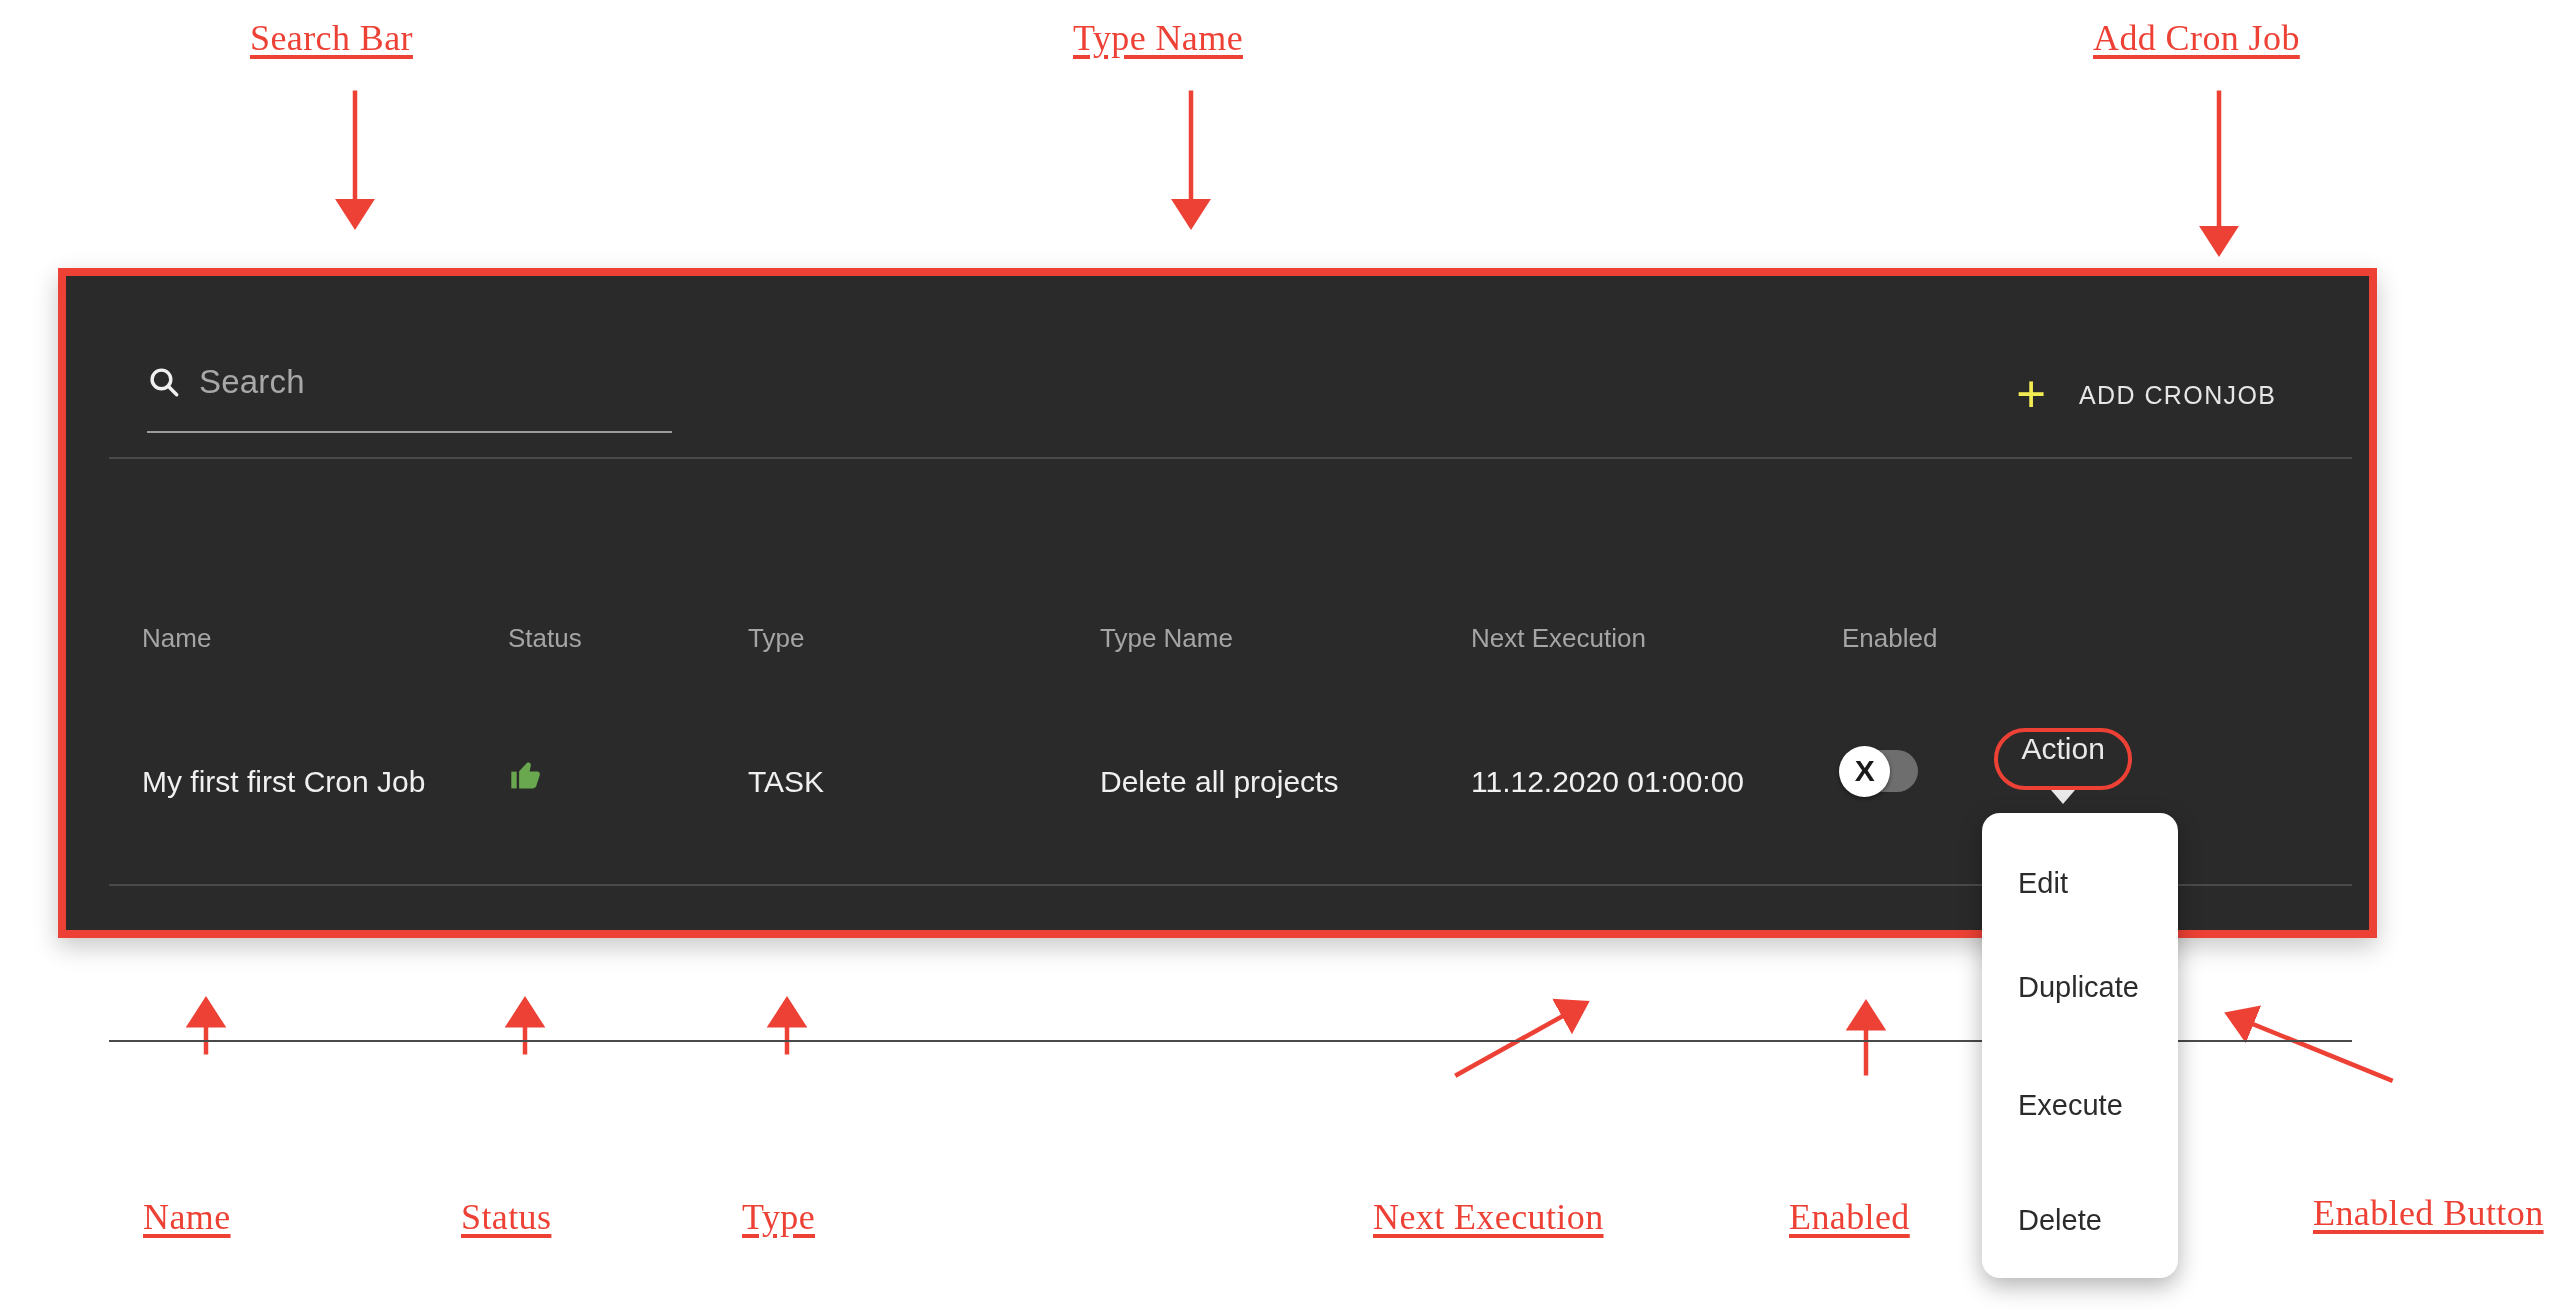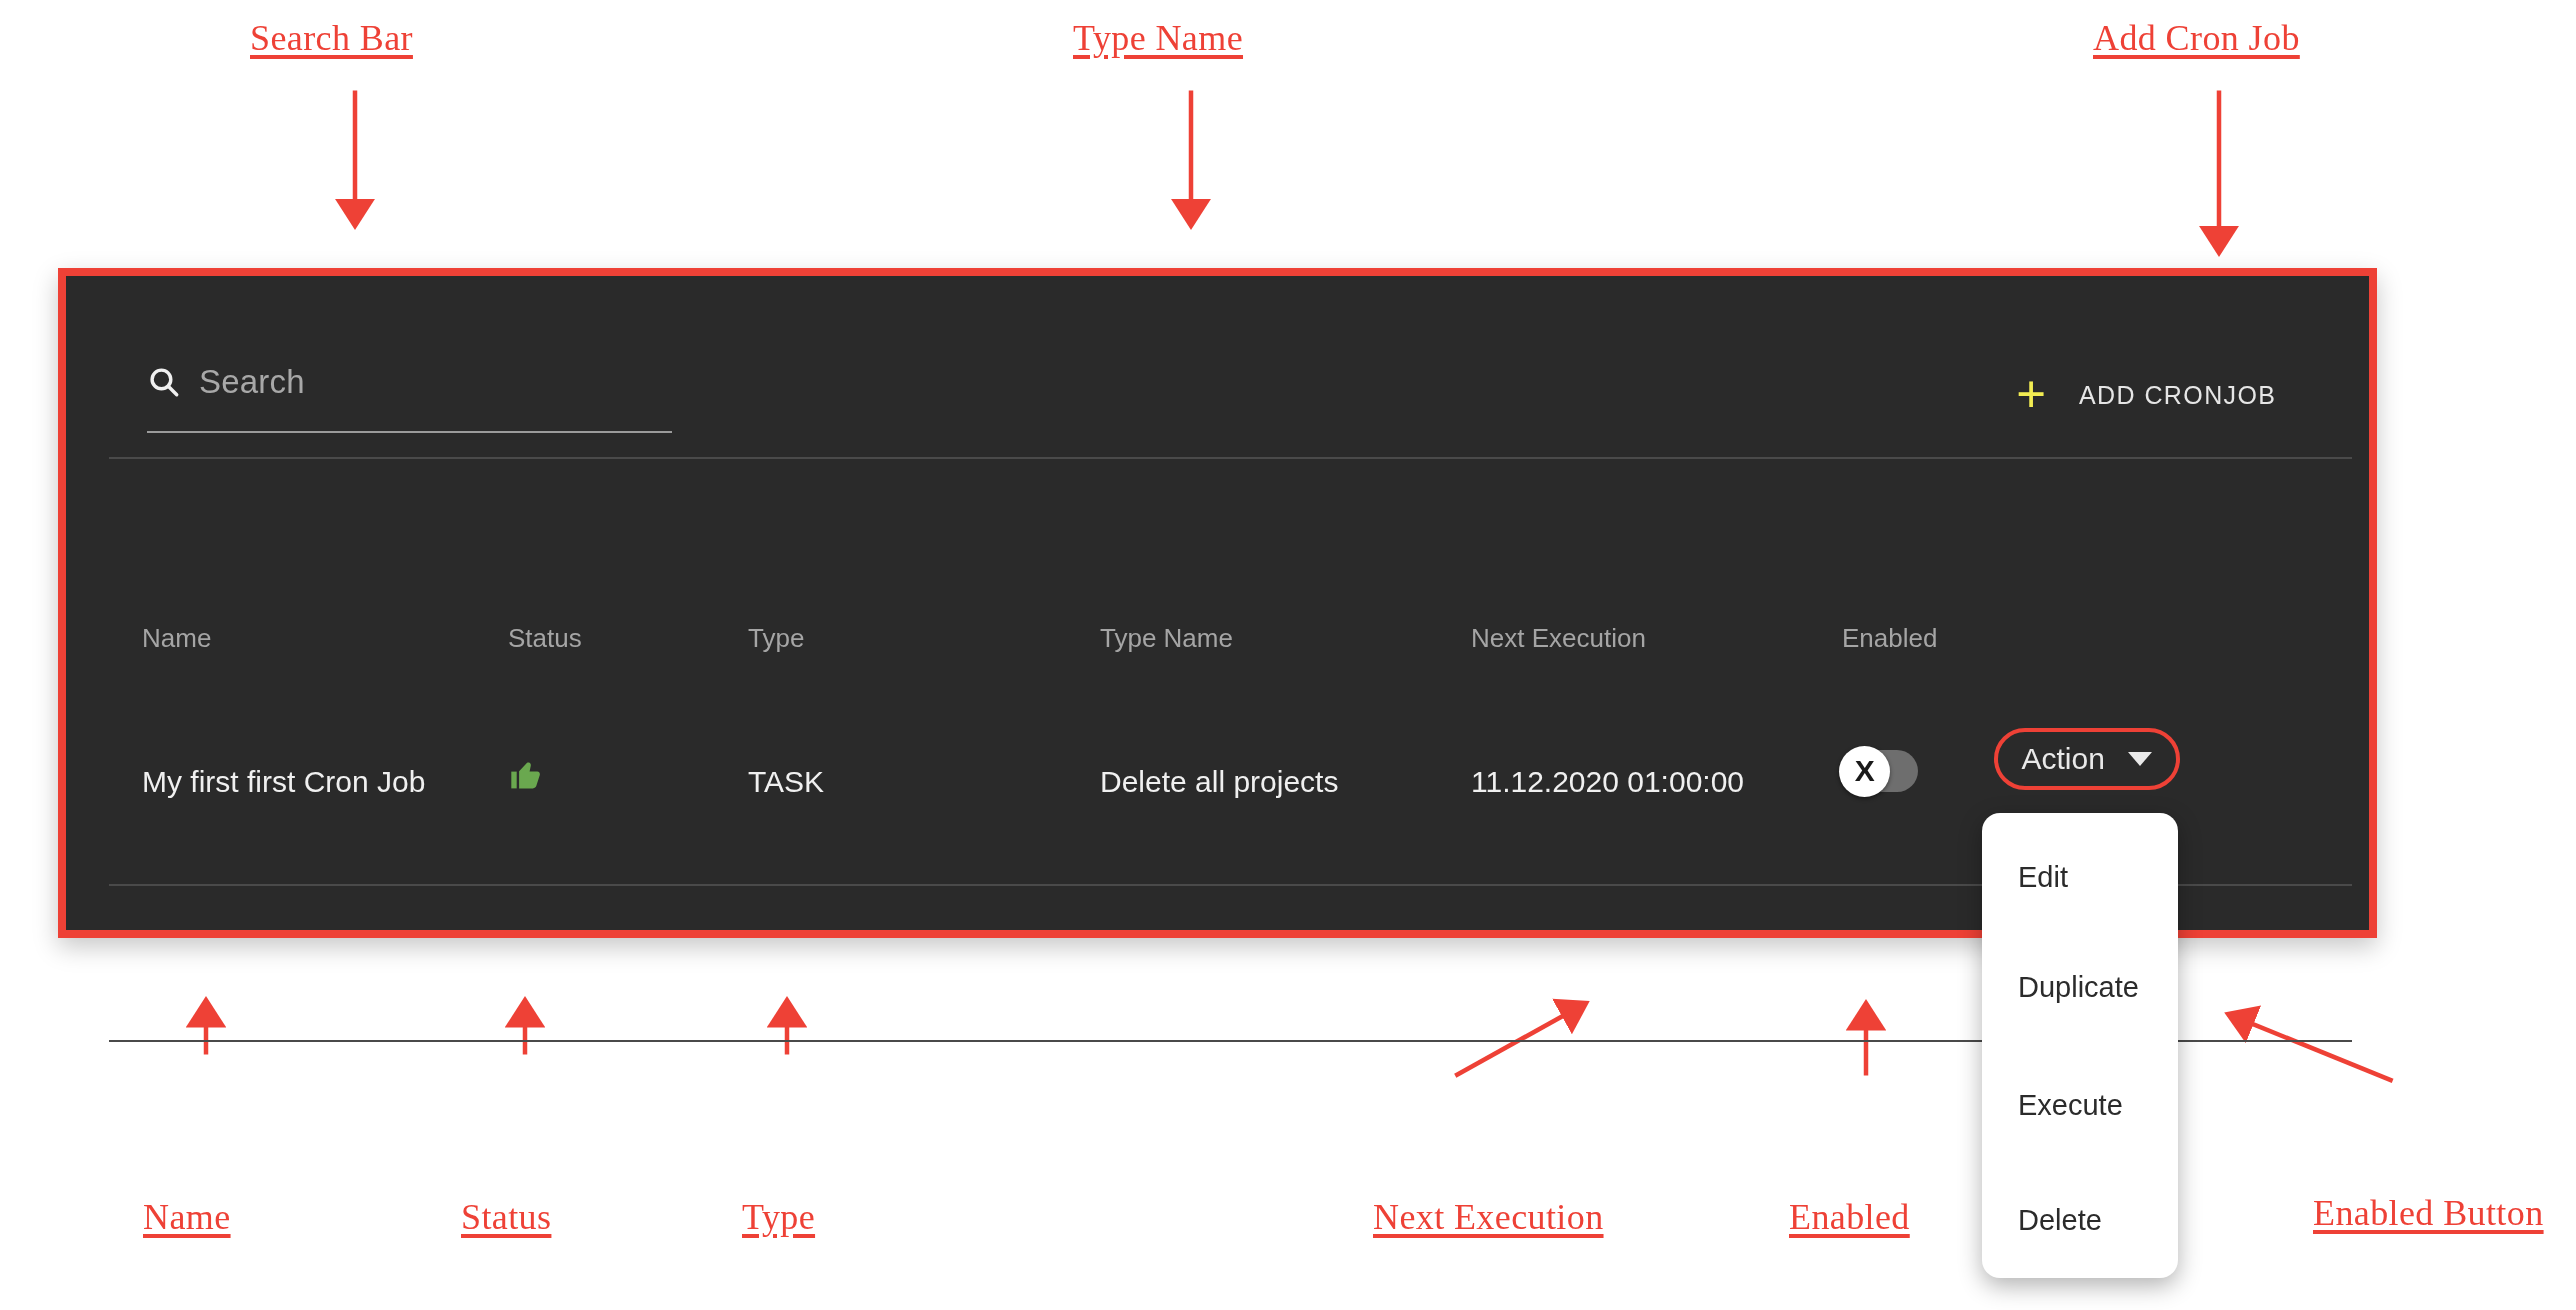--- a/index.html
+++ b/index.html
@@ -213,20 +213,21 @@
   #action-button {
     display: flex;
     align-items: center;
     gap: 23.5px;
     height: 62px;
     padding: 0 23.5px;
     border: 4.5px solid #ee4136;
     border-radius: 31px;
     background: transparent;
     cursor: pointer;
+    flex-direction: column;
   }
   #action-label {
     color: #e9e9e9;
     font-size: 30px;
     font-family: "Liberation Sans", sans-serif;
   }
   #action-caret {
     width: 0; height: 0;
     border-left: 12.7px solid transparent;
     border-right: 12.7px solid transparent;
@@ -256,21 +257,21 @@
     align-items: center;
     padding-left: 36px;
     color: #2b2b2b;
     font-size: 29px;
     font-family: "Liberation Sans", sans-serif;
     cursor: pointer;
     background: transparent;
     border: 0;
     text-align: left;
   }
-  .menu-item:nth-child(1) { top: 6px; text-align: center;   }
+  .menu-item:nth-child(1) { top: 12px; text-align: center;   }
   .menu-item:nth-child(2) { top: 116px; }
   .menu-item:nth-child(3) { top: 234px; }
   .menu-item:nth-child(4) { top: 349px; text-align: right; }
 </style>
 </head>
 <body>
 
 <div id="stage">
 
   <div id="annotation-layer">

